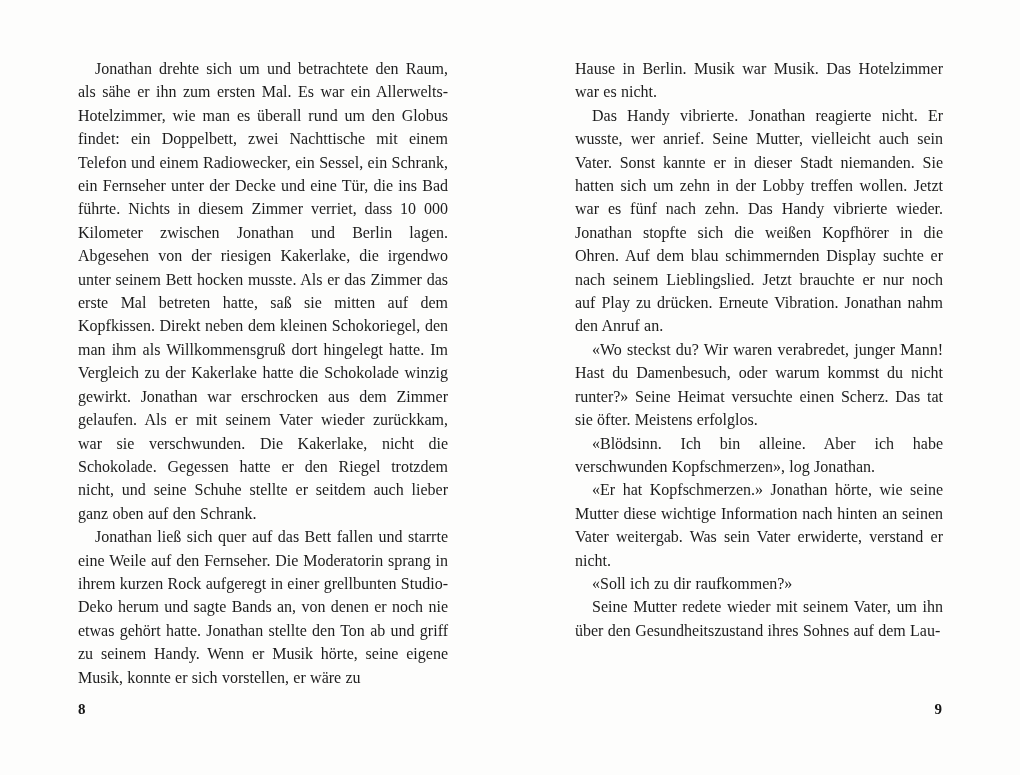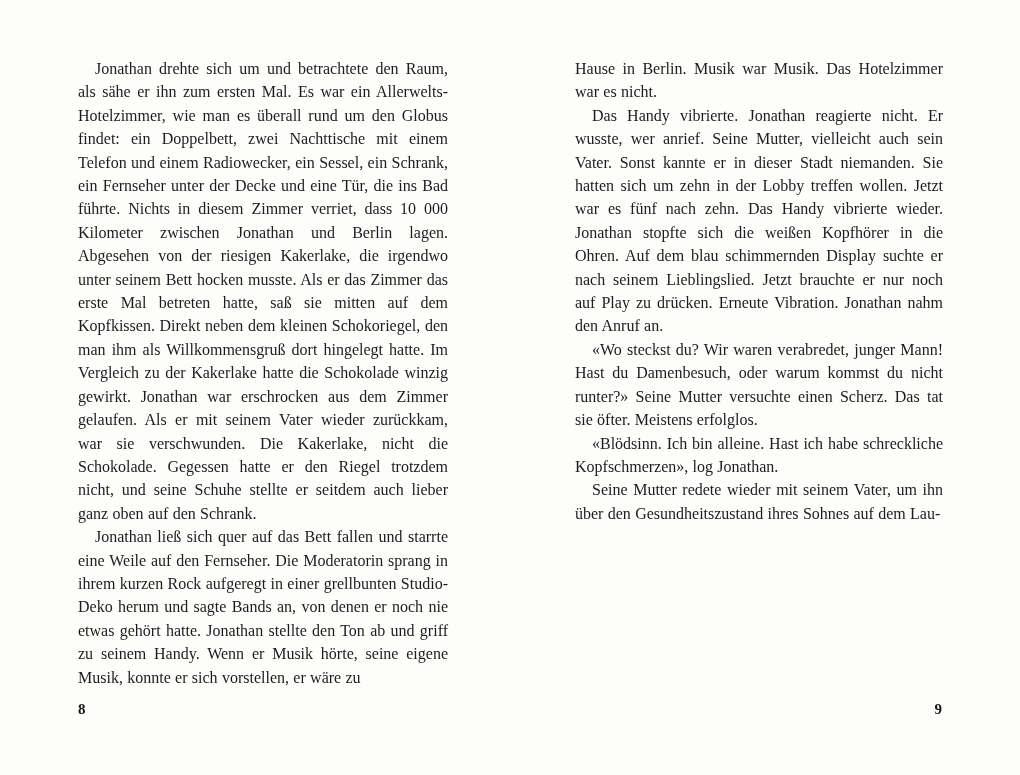--- a/index.html
+++ b/index.html
@@ -63,20 +63,22 @@
       <p class="para indent">Jonathan drehte sich um und betrachtete den Raum, als sähe er ihn zum ersten Mal. Es war ein Allerwelts-Hotelzimmer, wie man es überall rund um den Globus findet: ein Doppelbett, zwei Nachttische mit einem Telefon und einem Radiowecker, ein Sessel, ein Schrank, ein Fernseher unter der Decke und eine Tür, die ins Bad führte. Nichts in diesem Zimmer verriet, dass 10&nbsp;000 Kilometer zwischen Jonathan und Berlin lagen. Abgesehen von der riesigen Kakerlake, die irgendwo unter seinem Bett hocken musste. Als er das Zimmer das erste Mal betreten hatte, saß sie mitten auf dem Kopfkissen. Direkt neben dem kleinen Schokoriegel, den man ihm als Willkommensgruß dort hingelegt hatte. Im Vergleich zu der Kakerlake hatte die Schokolade winzig gewirkt. Jonathan war erschrocken aus dem Zimmer gelaufen. Als er mit seinem Vater wieder zurückkam, war sie verschwunden. Die Kakerlake, nicht die Schokolade. Gegessen hatte er den Riegel trotzdem nicht, und seine Schuhe stellte er seitdem auch lieber ganz oben auf den Schrank.</p>
       <p class="para indent">Jonathan ließ sich quer auf das Bett fallen und starrte eine Weile auf den Fernseher. Die Moderatorin sprang in ihrem kurzen Rock aufgeregt in einer grellbunten Studio-Deko herum und sagte Bands an, von denen er noch nie etwas gehört hatte. Jonathan stellte den Ton ab und griff zu seinem Handy. Wenn er Musik hörte, seine eigene Musik, konnte er sich vorstellen, er wäre zu</p>
     </div>
     <div class="page-num">8</div>
   </section>
 
   <section class="page right">
     <div class="text-block">
       <p class="para">Hause in Berlin. Musik war Musik. Das Hotelzimmer war es nicht.</p>
       <p class="para indent">Das Handy vibrierte. Jonathan reagierte nicht. Er wusste, wer anrief. Seine Mutter, vielleicht auch sein Vater. Sonst kannte er in dieser Stadt niemanden. Sie hatten sich um zehn in der Lobby treffen wollen. Jetzt war es fünf nach zehn. Das Handy vibrierte wieder. Jonathan stopfte sich die weißen Kopfhörer in die Ohren. Auf dem blau schimmernden Display suchte er nach seinem Lieblingslied. Jetzt brauchte er nur noch auf Play zu drücken. Erneute Vibration. Jonathan nahm den Anruf an.</p>
-      <p class="para indent">«Wo steckst du? Wir waren verabredet, junger Mann! Hast du Damenbesuch, oder warum kommst du nicht runter?» Seine Mutter versuchte einen Scherz. Das tat sie öfter. Meistens erfolglos.</p>
-      <p class="para indent">«Blödsinn. Ich bin alleine. Hast ich habe schreckliche Kopfschmerzen», log Jonathan.</p>
+      <p class="para indent">«Wo steckst du? Wir waren verabredet, junger Mann! Hast du Damenbesuch, oder warum kommst du nicht runter?» Seine Heimat versuchte einen Scherz. Das tat sie öfter. Meistens erfolglos.</p>
+      <p class="para indent">«Blödsinn. Ich bin alleine. Aber ich habe verschwunden Kopfschmerzen», log Jonathan.</p>
+      <p class="para indent">«Er hat Kopfschmerzen.» Jonathan hörte, wie seine Mutter diese wichtige Information nach hinten an seinen Vater weitergab. Was sein Vater erwiderte, verstand er nicht.</p>
+      <p class="para indent">«Soll ich zu dir raufkommen?»</p>
       <p class="para indent">Seine Mutter redete wieder mit seinem Vater, um ihn über den Gesundheitszustand ihres Sohnes auf dem Lau-</p>
     </div>
     <div class="page-num">9</div>
   </section>
 
 </div>
 
 </body></html>

